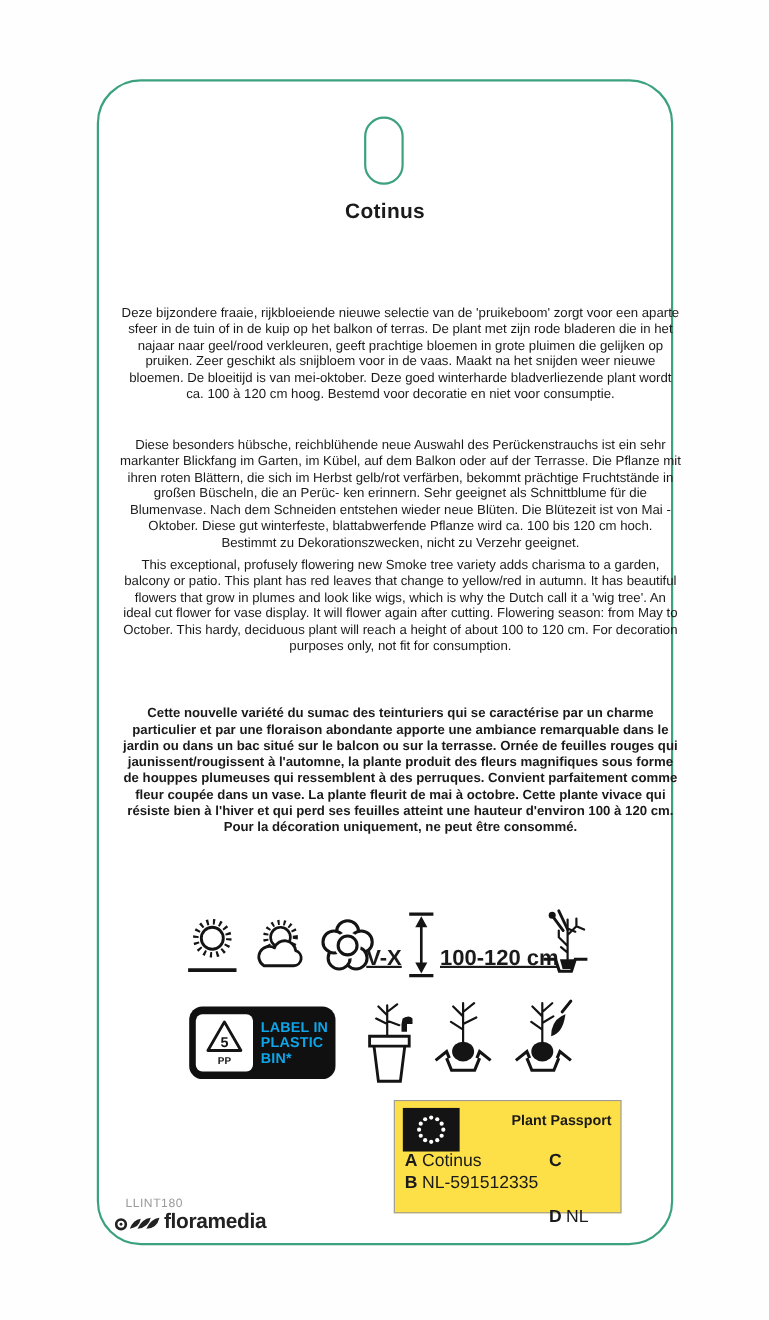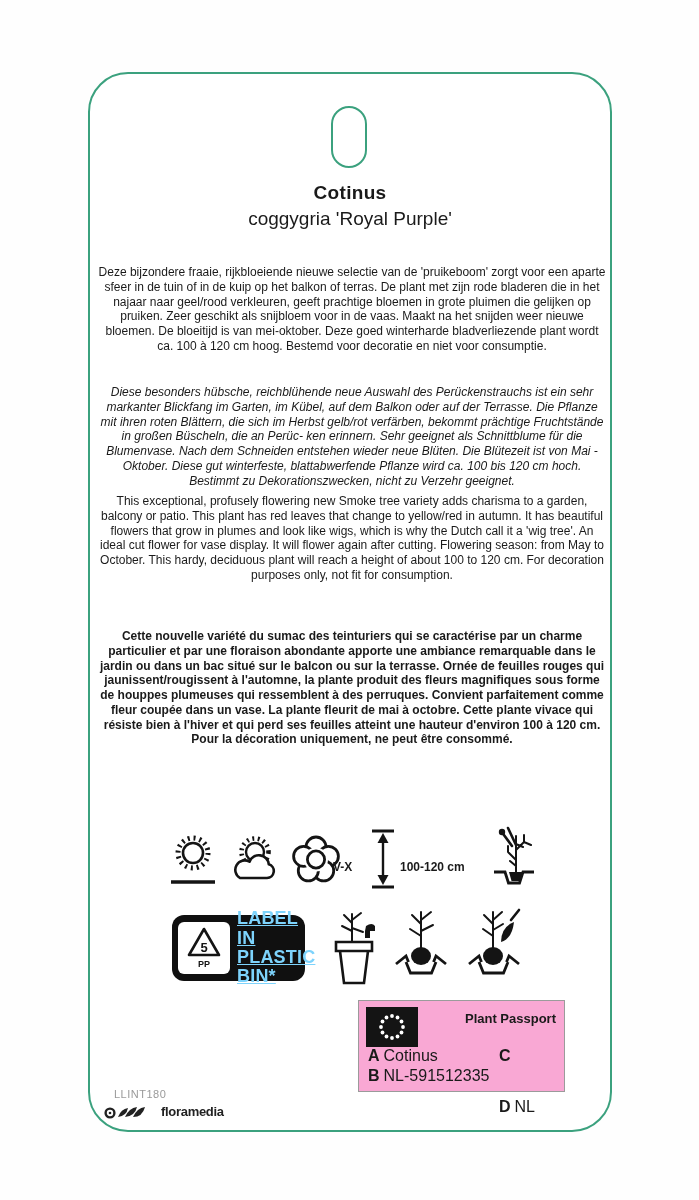--- a/index.html
+++ b/index.html
@@ -5,53 +5,52 @@
   html,body{margin:0;padding:0;background:#ffffff;}
   .canvas{position:relative;width:699px;height:1200px;background:#fefefe;overflow:hidden;
           font-family:"Liberation Sans", sans-serif;color:#1a1a1a;}
   .card{position:absolute;left:88px;top:72px;width:524px;height:1060px;
         border:2px solid #3BA17E;border-radius:40px;background:#ffffff;box-sizing:border-box;}
   .hole{position:absolute;left:241px;top:32px;width:36px;height:62px;
         border:2px solid #3BA17E;border-radius:19px;background:#ffffff;box-sizing:border-box;}
   .title{position:absolute;left:0;top:108px;width:100%;text-align:center;
          font-size:19px;font-weight:bold;letter-spacing:.3px;}
   .subtitle{position:absolute;left:0;top:134px;width:100%;text-align:center;font-size:19px;}
-  .para{position:absolute;left:7px;width:510px;margin:0;text-align:center;
+  .para{position:absolute;left:7px;width:510px;margin:12px;text-align:center;
         font-size:12px;line-height:1.23;}
-  .p-nl{top:191px;} .p-de{top:311px;font-style:italic;} .p-en{top:420px;} .p-fr{top:555px;font-weight:bold;}
+  .p-nl{top:191px;} .p-de{top:311px;} .p-en{top:420px;} .p-fr{top:555px;font-weight:bold;}
   .icon{position:absolute;}
-  .care-text{position:absolute;font-size:12px;font-weight:bold;white-space:nowrap;}
+  .care-text{position:absolute;font-size:20px;font-weight:bold;white-space:nowrap;text-decoration:underline;}
   .badge{position:absolute;left:82px;top:841px;width:133px;height:66px;background:#101010;
          border-radius:12px;display:flex;align-items:center;box-sizing:border-box;padding:6px;}
   .badge-box{width:52px;height:52px;background:#ffffff;border-radius:6px;flex:0 0 auto;
              display:flex;align-items:center;justify-content:center;}
-  .badge-text{color:#7dd3fc;font-weight:bold;font-size:18px;line-height:1.08;
-              margin-left:7px;letter-spacing:.2px;text-decoration:underline;}
-  .passport{position:absolute;left:268px;top:926px;width:207px;height:92px;
-            border:1.5px solid #9b9b9b;background:#f9a8d4;box-sizing:border-box;}
+  .badge-text{color:#0ea5e9;font-weight:bold;font-size:13px;line-height:1.08;
+              margin-left:7px;letter-spacing:.2px;}
+  .passport{position:absolute;left:268px;top:926px;width:207px;height:103px;
+            border:1.5px solid #9b9b9b;background:#fde047;box-sizing:border-box;}
   .pp-flag{position:absolute;left:7px;top:6px;}
   .pp-title{position:absolute;right:8px;top:10px;font-size:13px;font-weight:bold;}
   .pp-field{position:absolute;font-size:16px;white-space:nowrap;}
   .pp-key{font-weight:bold;margin-right:4px;}
   .fa{left:9px;top:46px;} .fc{left:140px;top:46px;} .fb{left:9px;top:66px;} .fd{left:140px;top:66px;margin-top:31px;}
   .prod-code{position:absolute;left:24px;top:1014px;font-size:11px;color:#9a9a9a;letter-spacing:.5px;}
   .brand{position:absolute;left:14px;top:1026px;display:flex;align-items:center;}
-  .brand-name{font-size:13px;font-weight:bold;color:#222;letter-spacing:-.3px;margin-left:15px;}
+  .brand-name{font-size:19px;font-weight:bold;color:#222;letter-spacing:-.3px;margin-left:3px;}
   svg{display:block;}
 </style>
 </head>
 <body>
 
 <div class="canvas">
   <div class="card">
 
     <div class="hole"></div>
 
     <div class="title">Cotinus</div>
-    <div class="subtitle">coggygria 'Royal Purple'</div>
 
     <p class="para p-nl">Deze bijzondere fraaie, rijkbloeiende nieuwe selectie van de 'pruikeboom' zorgt voor een aparte sfeer in de tuin of in de kuip op het balkon of terras. De plant met zijn rode bladeren die in het najaar naar geel/rood verkleuren, geeft prachtige bloemen in grote pluimen die gelijken op pruiken. Zeer geschikt als snijbloem voor in de vaas. Maakt na het snijden weer nieuwe bloemen. De bloeitijd is van mei-oktober. Deze goed winterharde bladverliezende plant wordt ca. 100 à 120 cm hoog. Bestemd voor decoratie en niet voor consumptie.</p>
     <p class="para p-de">Diese besonders hübsche, reichblühende neue Auswahl des Perückenstrauchs ist ein sehr markanter Blickfang im Garten, im Kübel, auf dem Balkon oder auf der Terrasse. Die Pflanze mit ihren roten Blättern, die sich im Herbst gelb/rot verfärben, bekommt prächtige Fruchtstände in großen Büscheln, die an Perüc- ken erinnern. Sehr geeignet als Schnittblume für die Blumenvase. Nach dem Schneiden entstehen wieder neue Blüten. Die Blütezeit ist von Mai - Oktober. Diese gut winterfeste, blattabwerfende Pflanze wird ca. 100 bis 120 cm hoch. Bestimmt zu Dekorationszwecken, nicht zu Verzehr geeignet.</p>
     <p class="para p-en">This exceptional, profusely flowering new Smoke tree variety adds charisma to a garden, balcony or patio. This plant has red leaves that change to yellow/red in autumn. It has beautiful flowers that grow in plumes and look like wigs, which is why the Dutch call it a 'wig tree'. An ideal cut flower for vase display. It will flower again after cutting. Flowering season: from May to October. This hardy, deciduous plant will reach a height of about 100 to 120 cm. For decoration purposes only, not fit for consumption.</p>
     <p class="para p-fr">Cette nouvelle variété du sumac des teinturiers qui se caractérise par un charme particulier et par une floraison abondante apporte une ambiance remarquable dans le jardin ou dans un bac situé sur le balcon ou sur la terrasse. Ornée de feuilles rouges qui jaunissent/rougissent à l'automne, la plante produit des fleurs magnifiques sous forme de houppes plumeuses qui ressemblent à des perruques. Convient parfaitement comme fleur coupée dans un vase. La plante fleurit de mai à octobre. Cette plante vivace qui résiste bien à l'hiver et qui perd ses feuilles atteint une hauteur d'environ 100 à 120 cm. Pour la décoration uniquement, ne peut être consommé.</p>
 
     <span class="icon" style="left:78px;top:756px;">
       <svg width="50" height="60" viewBox="0 0 50 60">
         <circle cx="25" cy="23" r="10" fill="none" stroke="#141414" stroke-width="2.6"></circle>
         <circle cx="25" cy="23" r="15" fill="none" stroke="#141414" stroke-width="5" stroke-dasharray="2 3.9"></circle>

